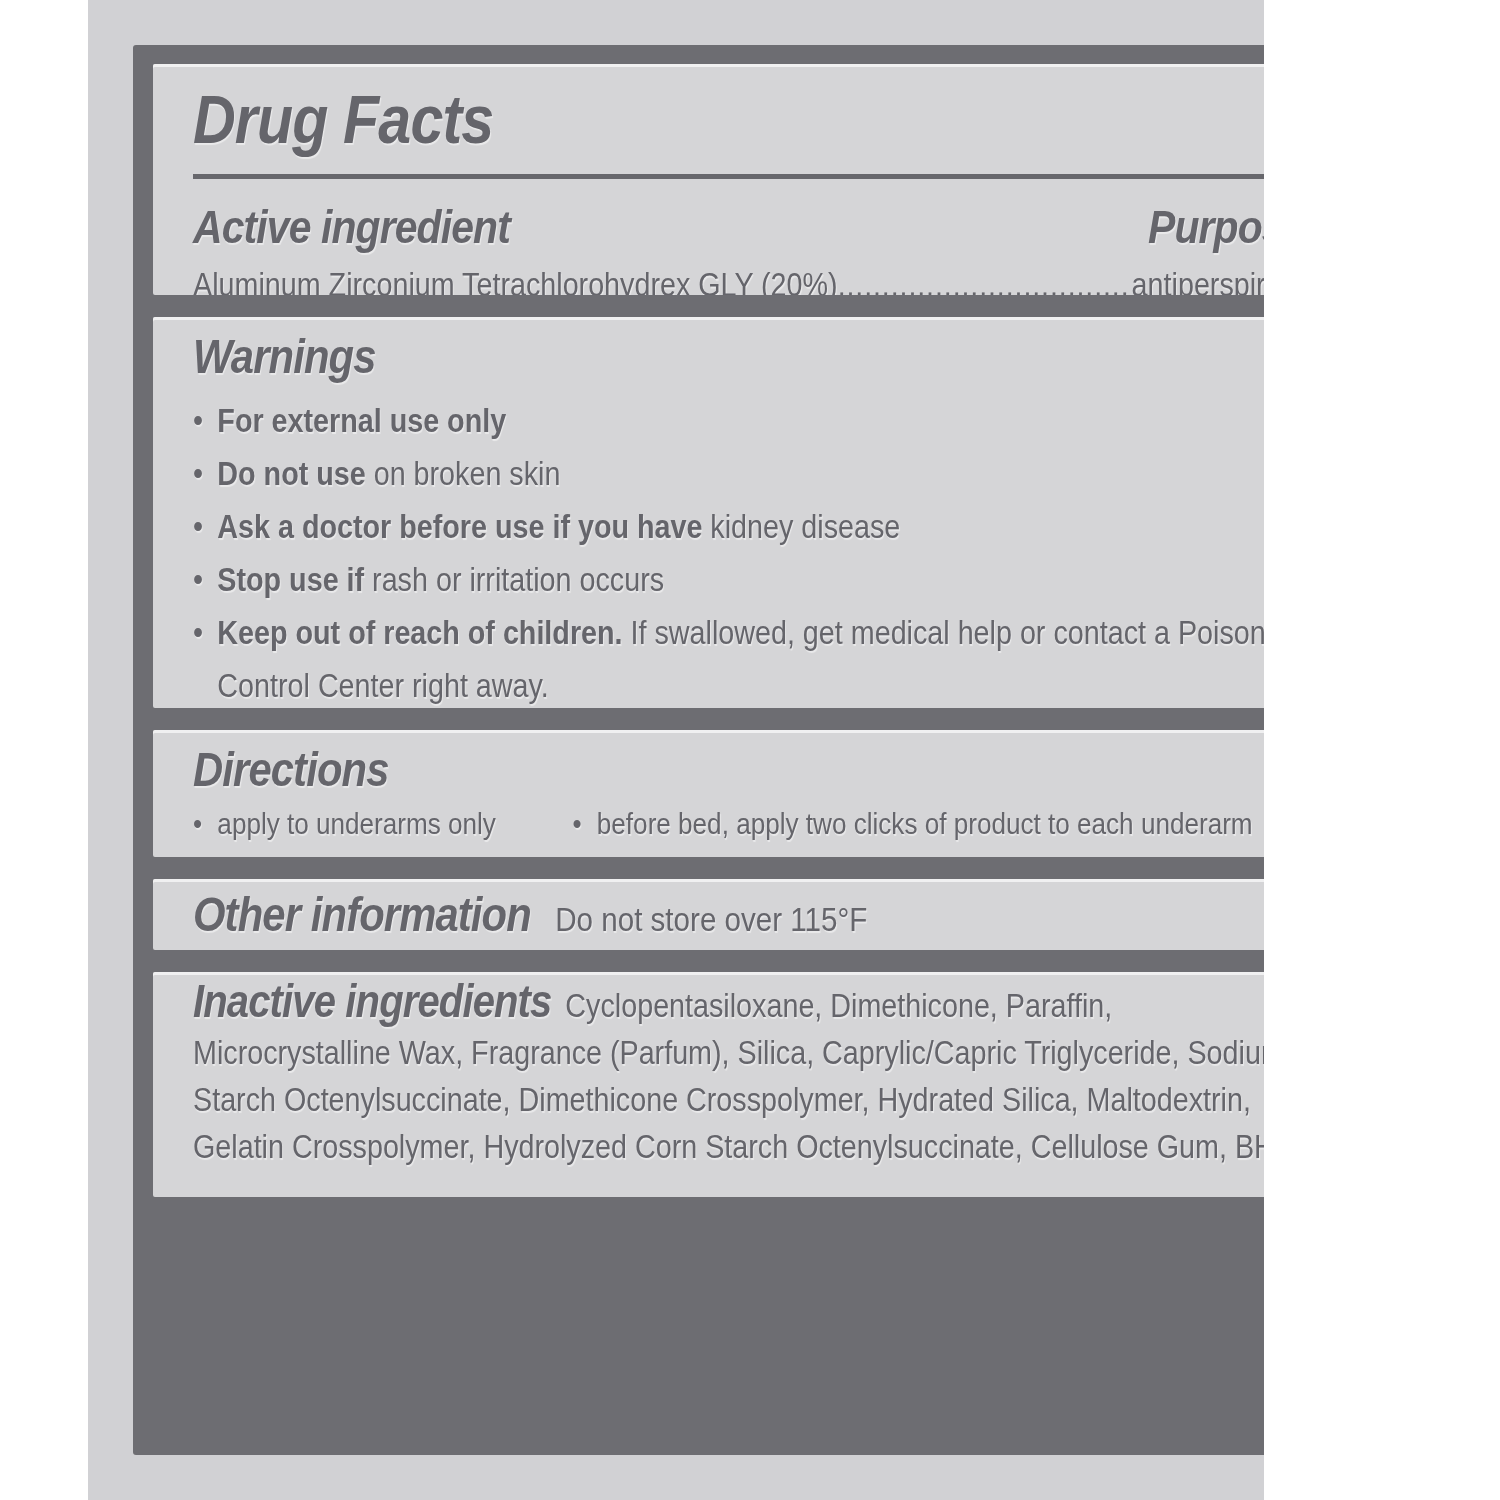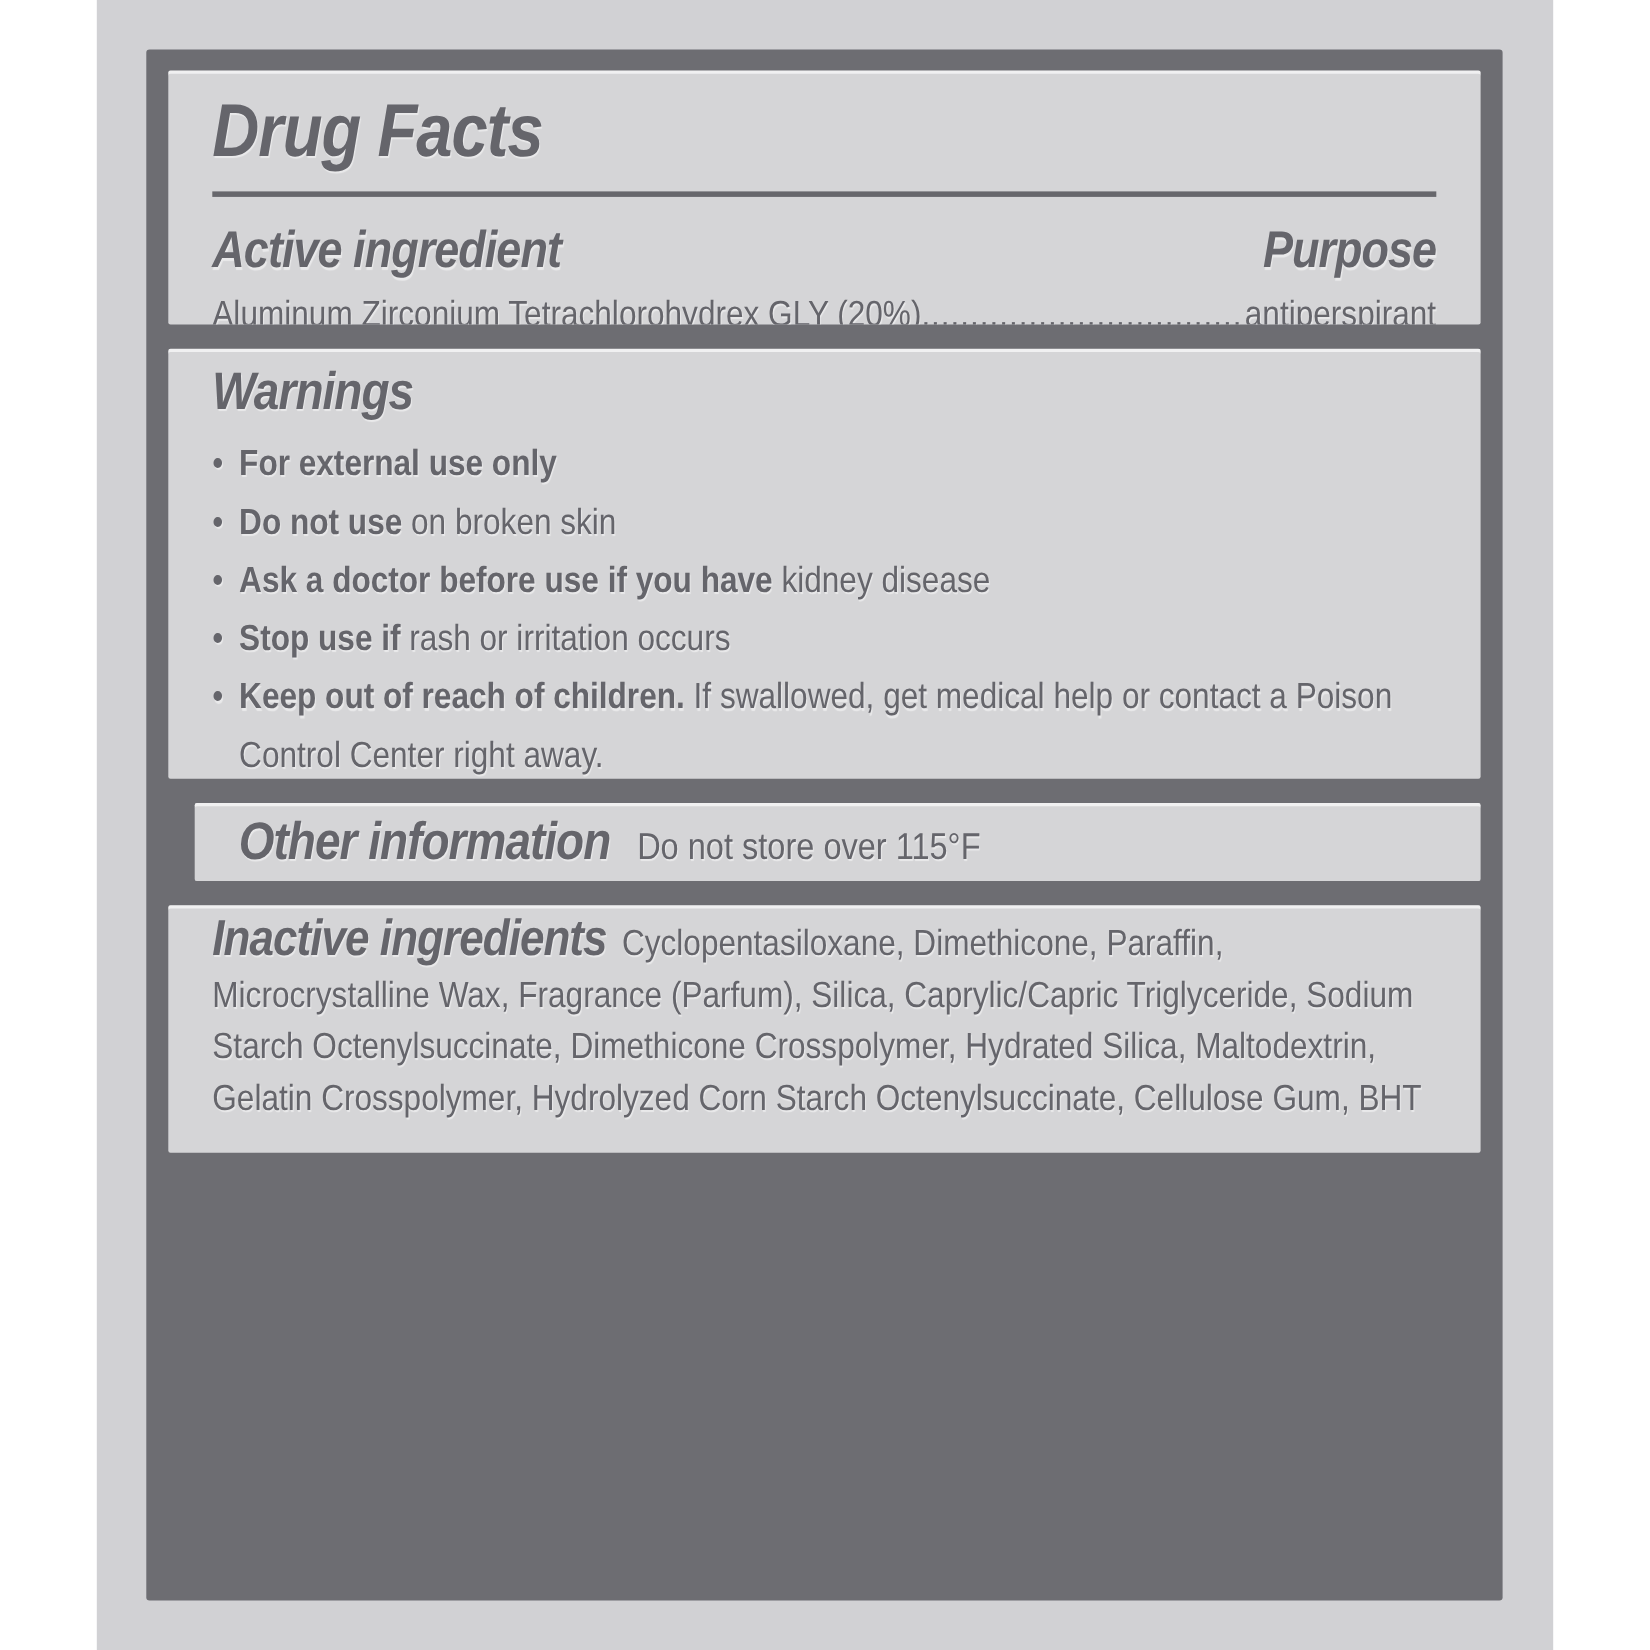--- a/index.html
+++ b/index.html
@@ -1,18 +1,18 @@
 <!DOCTYPE html>
 <html><head>
 <meta charset="utf-8">
 <style>
   * { margin:0; padding:0; box-sizing:border-box; }
   html,body { background:#ffffff; }
   .page {
-    position:relative; width:1500px; height:1500px; background:#ffffff;
+    position:relative; width:1264px; height:1500px; background:#ffffff;
     font-family:"Liberation Sans", sans-serif; overflow:hidden;
   }
   .band {
     position:absolute; left:88px; top:0; width:1324px; height:1500px;
     background:#d1d1d4;
   }
   .panel {
     position:absolute; left:45px; top:45px; width:1233px; height:1410px;
     background:#6d6d72; border-radius:3px;
     padding:19px 20px; display:flex; flex-direction:column; gap:22px;
@@ -67,21 +67,21 @@
   }
 
   .q-text { font-size:33px; margin-left:24px; }
   .q-phone { font-size:35px; font-weight:bold; margin-left:12px; }
 
   
   .s1 { height:231px; }
   .s2 { height:114px; }
   .s3 { height:391px; }
   .s4 { height:127px; }
-  .s5 { height:71px;margin-left:24px; }
+  .s5 { height:71px; }
   .s6 { height:225px; padding-top:6px; }
   .s7 { height:75px; }
 </style>
 </head>
 <body>
 
 <div class="page">
   <div class="band">
     <div class="panel">
 
@@ -108,20 +108,29 @@
           <ul class="warn-list">
             <li class="bullet"><span class="b">For external use only</span><span></span></li>
             <li class="bullet"><span class="b">Do not use</span><span> on broken skin</span></li>
             <li class="bullet"><span class="b">Ask a doctor before use if you have</span><span> kidney disease</span></li>
             <li class="bullet"><span class="b">Stop use if</span><span> rash or irritation occurs</span></li>
             <li class="bullet"><span class="b">Keep out of reach of children.</span><span> If swallowed, get medical help or contact a Poison Control Center right away.</span></li>
           </ul>
         </div>
       </section>
 
+      <section class="box s4">
+        <div class="condense">
+          <h2 class="sec-head">Directions</h2>
+          <ul class="dir-list">
+            <li class="bullet">apply to underarms only</li>
+            <li class="bullet">before bed, apply two clicks of product to each underarm</li>
+          </ul>
+        </div>
+      </section>
 
       <section class="box s5 vcenter">
         <div class="condense inline-row">
           <h2 class="sec-head">Other information</h2>
           <span class="other-text">Do not store over 115°F</span>
         </div>
       </section>
 
       <section class="box s6">
         <div class="condense">

